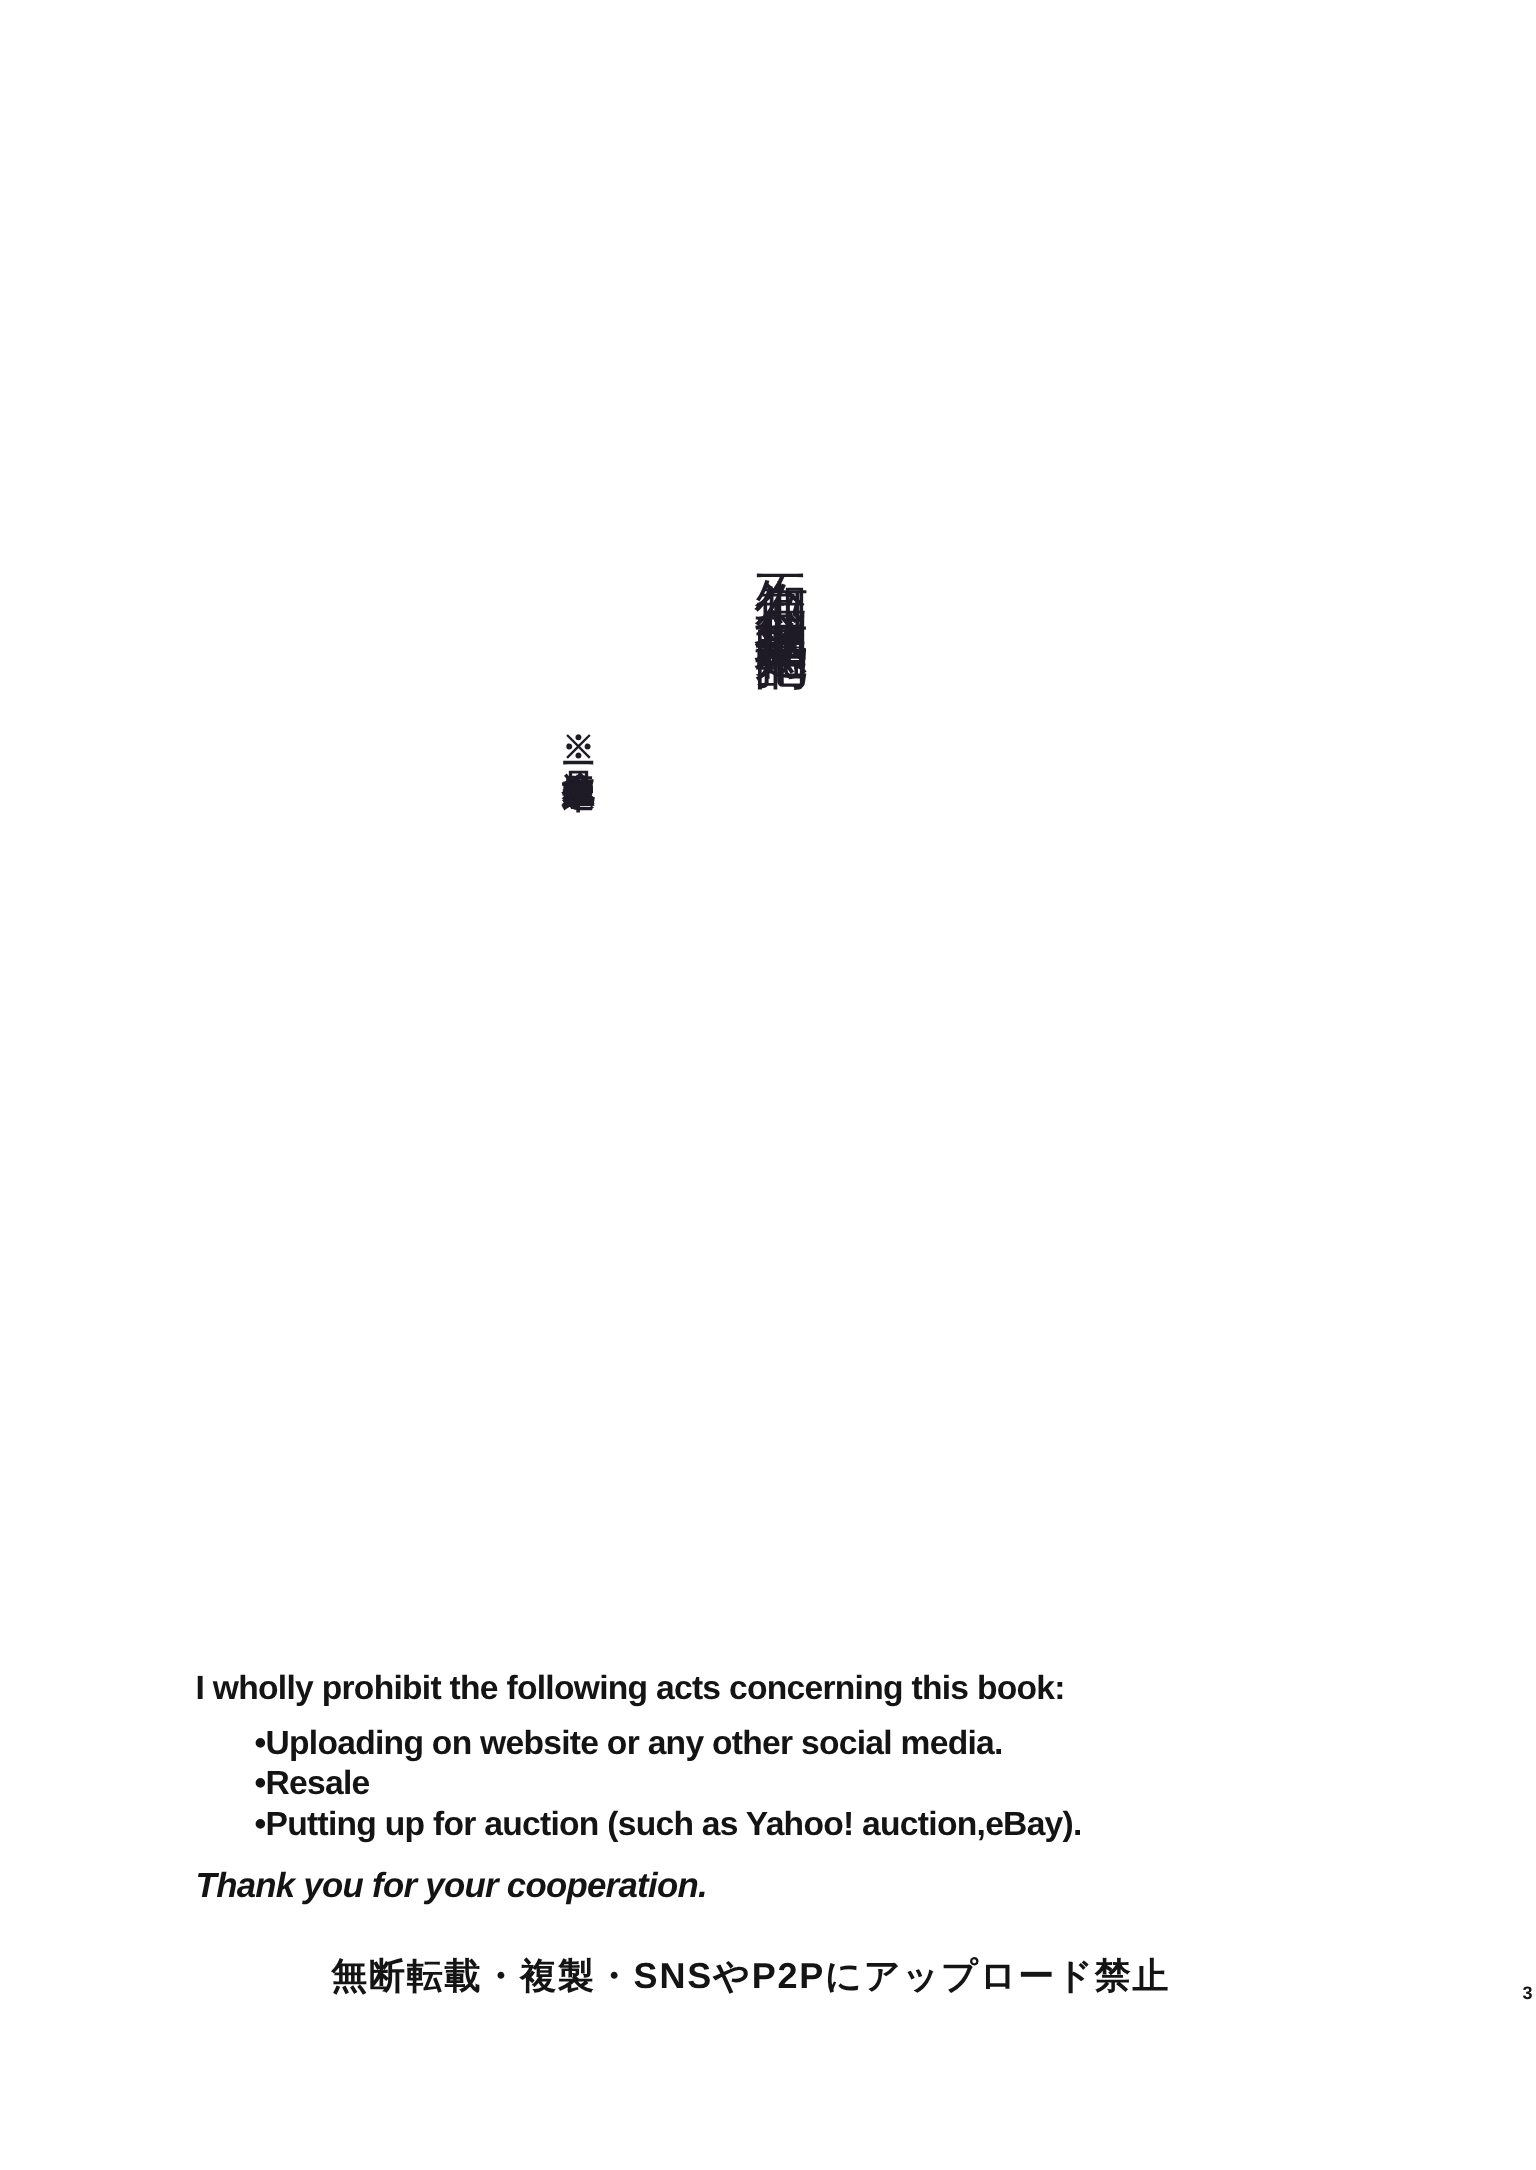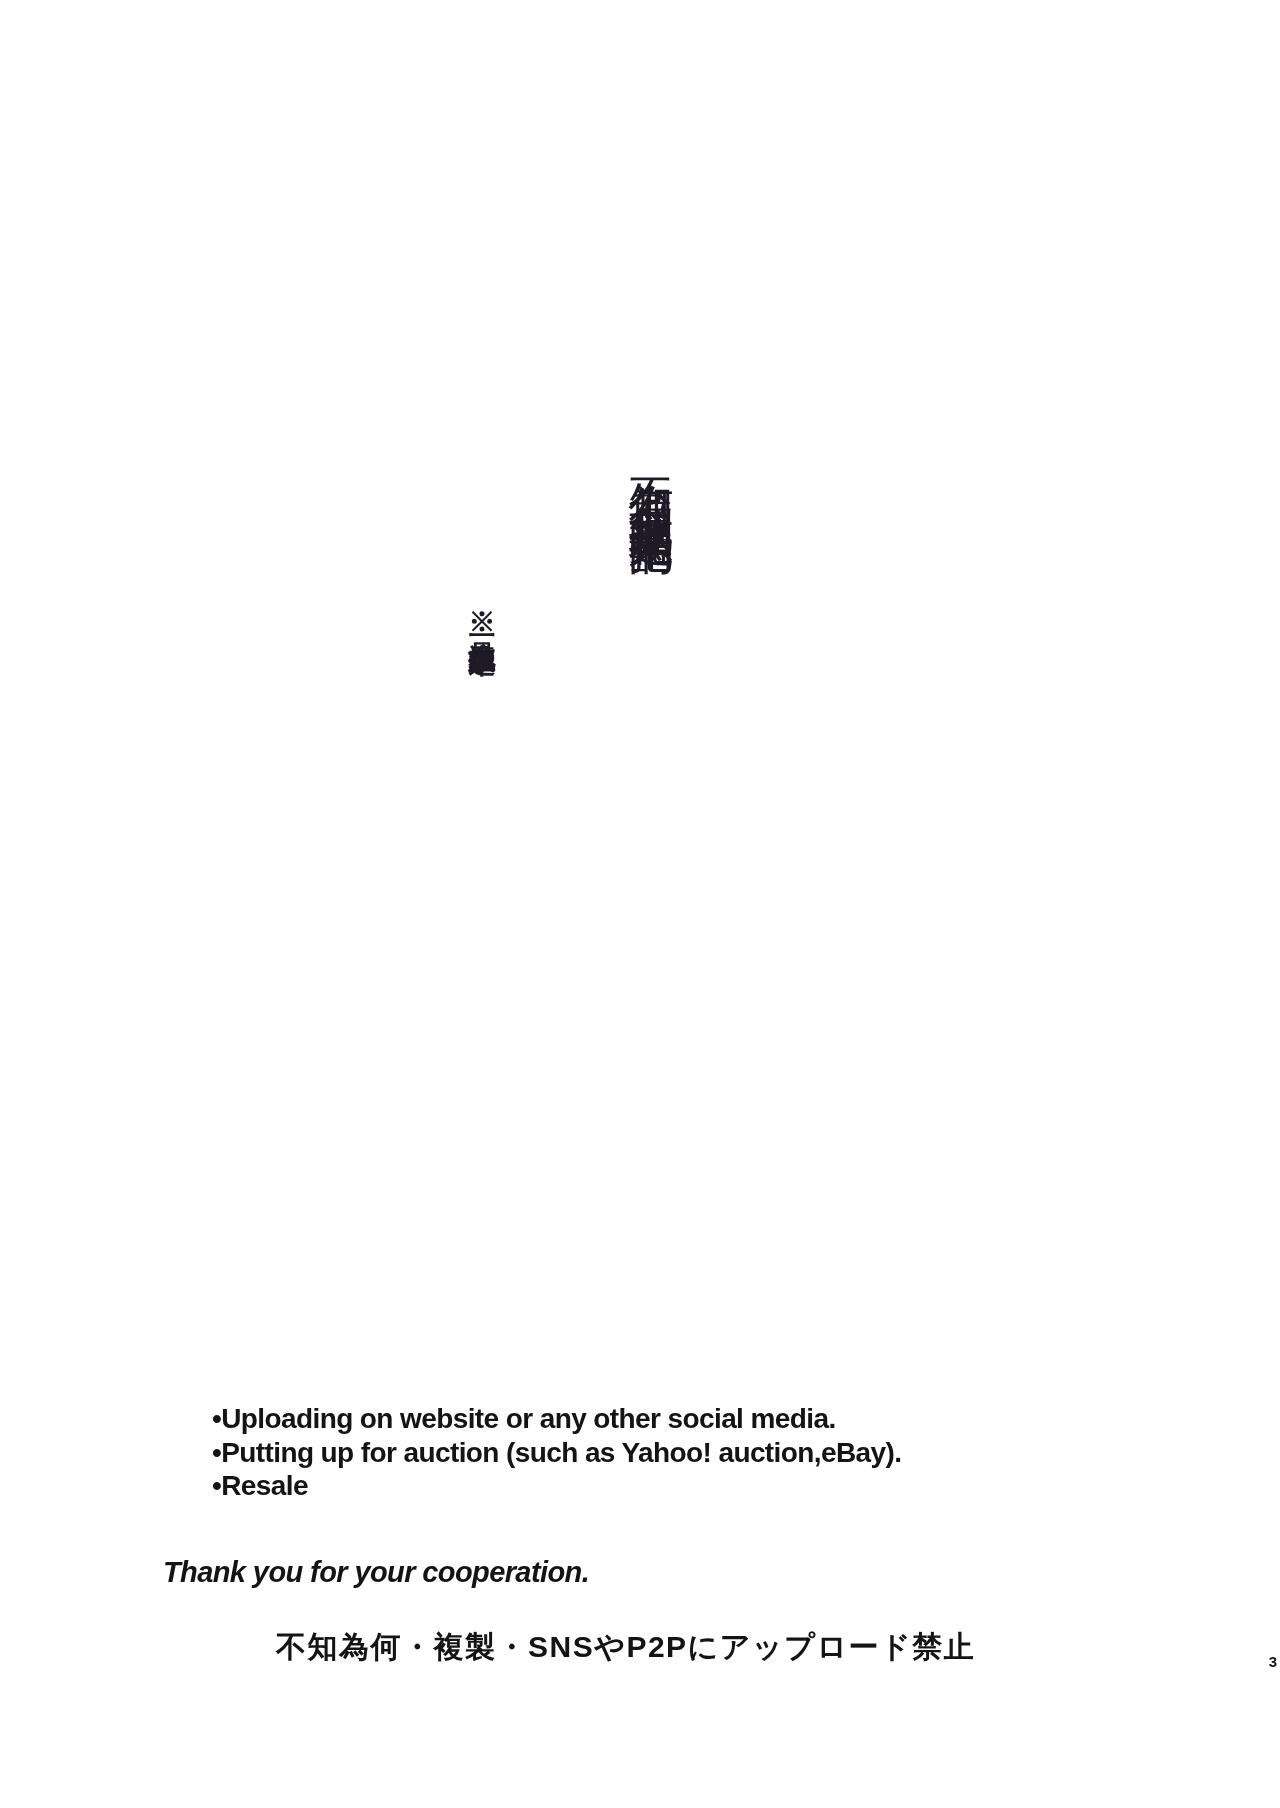--- a/index.html
+++ b/index.html
@@ -93,26 +93,27 @@
 </head>
 <body>
 
 <div class="page">
 
   <div class="title-vertical">不知為何 我抽到的賴光是帶把的—</div>
 
   <div class="note-vertical">※這是一本扶她逆肛本</div>
 
   <div class="prohibition-block">
+    <div>I wholly prohibit the following acts concerning this book:</div>
     <ul class="prohibition-items">
       <li>•Uploading on website or any other social media.</li>
+      <li>•Resale</li>
       <li>•Putting up for auction (such as Yahoo! auction,eBay).</li>
-      <li>•Resale</li>
     </ul>
   </div>
 
   <div class="thanks-line">Thank you for your cooperation.</div>
 
-  <div class="jp-notice">不知為何・複製・SNSやP2Pにアップロード禁止</div>
+  <div class="jp-notice">無断転載・複製・SNSやP2Pにアップロード禁止</div>
 
   <div class="page-number">3</div>
 
 </div>
 
 </body></html>

